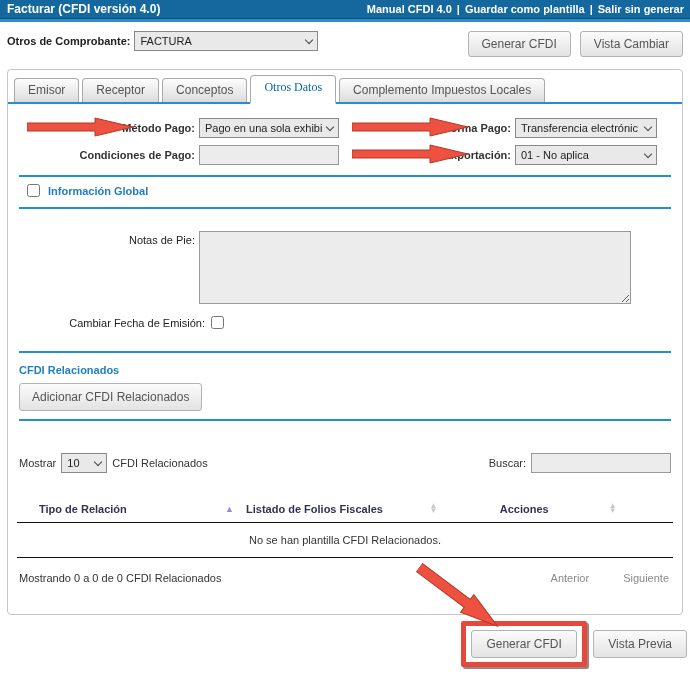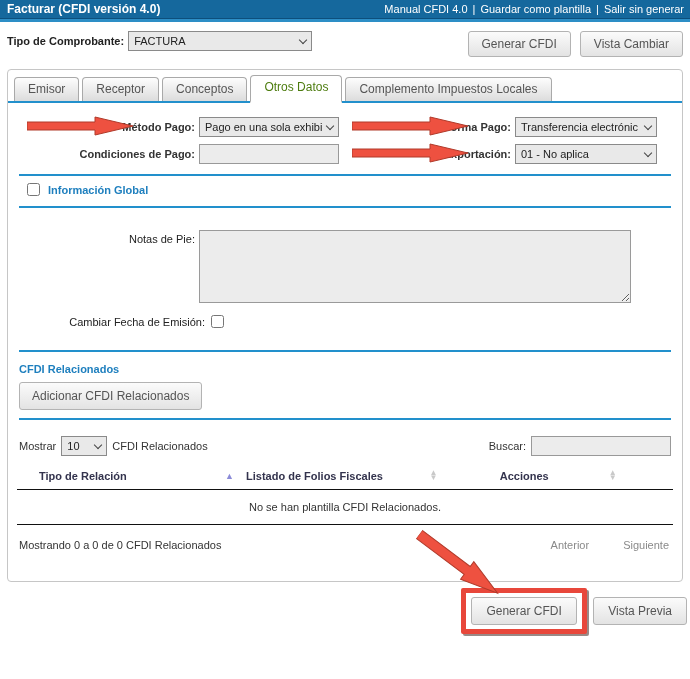--- a/index.html
+++ b/index.html
@@ -2,21 +2,21 @@
 <html><head>
 <meta charset="utf-8">
 <style>
   * { box-sizing: border-box; margin: 0; padding: 0; }
   html,body { width: 690px; background:#fff; font-family:"Liberation Sans", sans-serif; }
   body { position:relative; height:679px; overflow:hidden; }
 
   
   .topbar { background:#15689d; height:18px; display:flex; justify-content:space-between; align-items:center; padding:0 6px 0 7px; }
   .topbar .title { color:#fff; font-size:12px; font-weight:bold; }
-  .topbar .links { color:#fff; font-size:11px; font-weight:normal; display:flex; gap:5px; }
+  .topbar .links { color:#fff; font-size:11px; font-weight:bold; display:flex; gap:5px; }
   .topbar .links a { color:#fff; text-decoration:none; cursor:pointer; }
   .topstrip { background:#2d8ec6; height:4px; border-top:1px solid #0d4f7c; }
 
   
   .toolbar { display:flex; align-items:flex-start; padding:9px 7px 6px 7px; }
   .toolbar .lbl { font-size:11px; font-weight:bold; color:#222; padding:4px 4px 0 0; }
   .toolbar .spacer { flex:1; }
   .btn { display:inline-block; background:linear-gradient(#fbfbfb,#e3e3e3); border:1px solid #b3b3b3; border-radius:3px; color:#555; font-size:12px; padding:5px 13px; cursor:pointer; font-family:"Liberation Sans",sans-serif; }
   .toolbar .btn { margin-left:9px;text-align:right; }
 
@@ -24,21 +24,21 @@
   .select-wrap { position:relative; display:inline-block; }
   .select-wrap select { appearance:none; -webkit-appearance:none; background:#e9e9e9; border:1px solid #8a8a8a; font-size:11px; color:#222; height:20px; padding:0 16px 0 5px; width:100%; border-radius:0; font-family:"Liberation Sans",sans-serif; }
   .chev { position:absolute; right:6px; top:6px; width:6px; height:6px; border-right:1.5px solid #444; border-bottom:1.5px solid #444; transform:rotate(45deg); pointer-events:none; }
   .txt { background:#ececec; border:1px solid #999; height:20px; font-size:11px; padding:0 4px; }
 
   
   .panel { margin:6px 7px 0 7px; border:1px solid #c6c6c6; border-radius:4px; background:#fff; }
 
   .tabstrip { display:flex; align-items:flex-end; padding:5px 6px 0 6px; border-bottom:2px solid #2290cc; }
   .tab { font-size:12px; color:#555; background:linear-gradient(#fdfdfd,#dcdcdc); border:1px solid #a9a9a9; border-bottom:none; border-radius:4px 4px 0 0; padding:4px 13px 5px 13px; margin-right:3px; cursor:pointer; position:relative; }
-  .tab.active { background:#fff; color:#4d7c0f; z-index:2; margin-bottom:-2px; padding-bottom:7px; border-bottom:2px solid #fff; }
+  .tab.active { background:#fff; color:#0369a1; z-index:2; margin-bottom:-2px; padding-bottom:7px; border-bottom:2px solid #fff;font-family:Liberation Serif, serif; }
 
   .inner { padding:0 9px; }
 
   
   .form-grid { position:relative; padding:14px 6px 10px 6px; }
   .frow { display:flex; align-items:center; margin-bottom:7px; }
   .lbl-l { width:176px; text-align:right; font-size:11px; font-weight:bold; color:#333; padding-right:4px; flex:none; }
   .fld-l { width:140px; flex:none; }
   .lbl-r { width:176px; text-align:right; font-size:11px; font-weight:bold; color:#333; padding-right:4px; flex:none; }
   .fld-r { width:142px; flex:none; }
@@ -57,21 +57,21 @@
   .nrow .lbl-l { padding-top:3px; }
   textarea.note { width:432px; height:73px; background:#ececec; border:1px solid #9a9a9a; resize:both; font-family:"Liberation Sans",sans-serif; font-size:11px; }
   .fecha-row { display:flex; align-items:center; padding:4px 6px 2px 6px; }
   .fecha-row .lbl-l { width:180px; }
   .fecha-row input { width:13px; height:13px; margin-left:2px; }
 
   .relac-title { padding:7px 0 5px 2px; }
   .add-btn-row { padding:0 0 8px 2px; }
 
   .mostrar-row { display:flex; align-items:center; margin-top:16px; padding:0 2px; font-size:11px; color:#333; }
-  .mostrar-row .gap { margin:0 5px; }
+  .mostrar-row .gap { margin:16px 5px; }
   .mostrar-row .spacer { flex:1; }
 
   table.dt { width:100%; border-collapse:collapse; margin-top:8px; }
   table.dt th { font-size:11px; color:#33334d; font-weight:bold; text-align:left; padding:6px 6px 7px 6px; border-bottom:1px solid #111; }
   table.dt th .th-in { display:flex; align-items:center; justify-content:space-between; }
   table.dt th.c-acc .th-in { justify-content:center; gap:60px; }
   table.dt td { font-size:11px; color:#333; text-align:center; padding:11px 4px; border-bottom:1px solid #111; }
   .sort-asc { color:#8b8bd8; font-size:9px; line-height:1; }
   .sort-both { display:inline-flex; flex-direction:column; color:#c9c9c9; font-size:8px; line-height:0.62; }
 
@@ -94,21 +94,21 @@
     <a>Manual CFDI 4.0</a>
     <span>|</span>
     <a>Guardar como plantilla</a>
     <span>|</span>
     <a>Salir sin generar</a>
   </span>
 </div>
 <div class="topstrip"></div>
 
 <div class="toolbar">
-  <span class="lbl">Tipo de Comprobante:</span>
+  <span class="lbl">Otros de Comprobante:</span>
   <span class="select-wrap" style="width:184px;">
     <select><option>FACTURA</option></select>
     <span class="chev"></span>
   </span>
   <span class="spacer"></span>
   <button class="btn">Generar CFDI</button>
   <button class="btn">Vista Cambiar</button>
 </div>
 
 <div class="panel">

